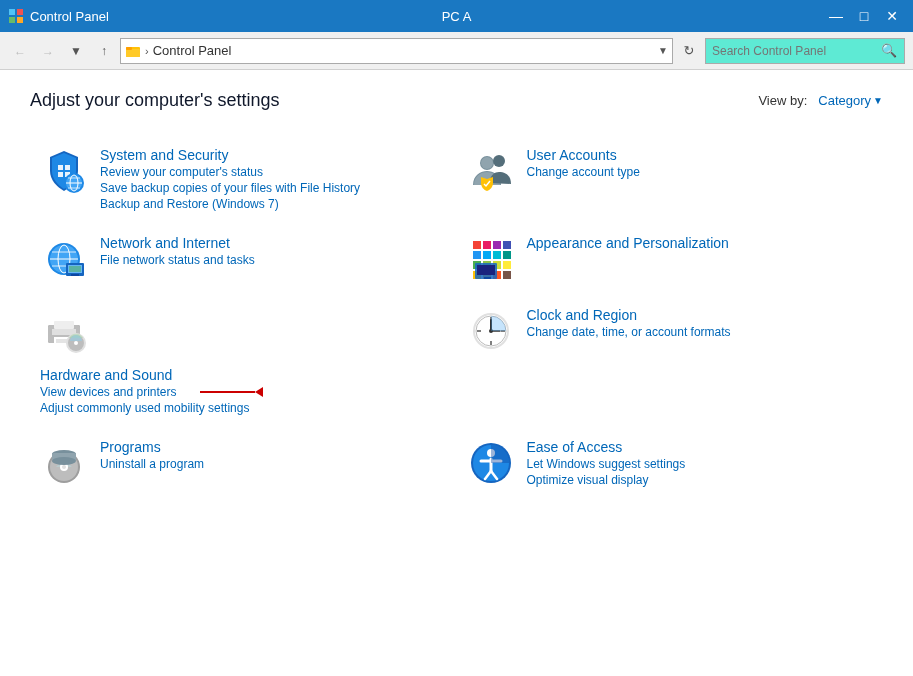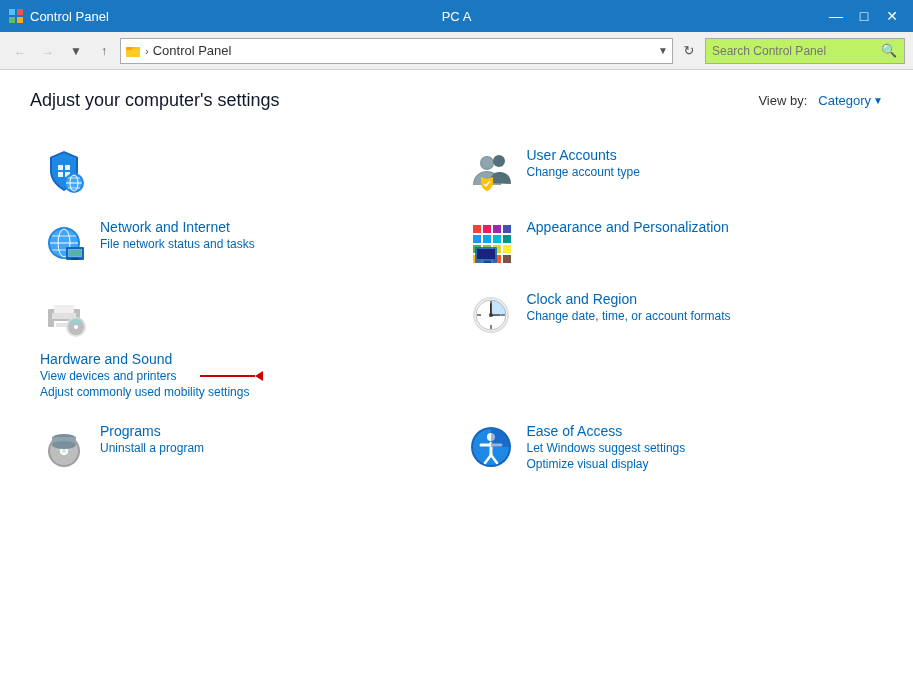--- a/index.html
+++ b/index.html
@@ -89,21 +89,21 @@
       color: #555; font-size: 10px; cursor: pointer;
     }
     .refresh-btn {
       width: 24px; height: 24px;
       display: flex; align-items: center; justify-content: center;
       cursor: pointer; color: #555; font-size: 13px;
     }
     .search-wrapper {
       display: flex;
       align-items: center;
-      background: #bef264;
+      background: #5eead4;
       border: 1px solid #aaa;
       height: 26px;
       width: 200px;
       padding: 0 6px;
     }
     .search-input {
       flex: 1;
       border: none; outline: none;
       background: transparent;
       font-size: 12px;
@@ -258,20 +258,26 @@
           <rect x="18" y="25" width="5" height="5" fill="white" opacity="0.9"></rect>
           <rect x="25" y="25" width="5" height="5" fill="white" opacity="0.9"></rect>
 
           <circle cx="34" cy="36" r="10" fill="#1e88e5"></circle>
           <circle cx="34" cy="36" r="8" fill="#42a5f5"></circle>
           <ellipse cx="34" cy="36" rx="4" ry="8" fill="none" stroke="white" stroke-width="1"></ellipse>
           <line x1="26" y1="36" x2="42" y2="36" stroke="white" stroke-width="1"></line>
           <line x1="28" y1="31" x2="40" y2="31" stroke="white" stroke-width="0.7"></line>
           <line x1="28" y1="41" x2="40" y2="41" stroke="white" stroke-width="0.7"></line>
         </svg>
+      </div>
+      <div class="category-content">
+        <span class="category-title">System and Security</span>
+        <a class="category-link">Review your computer's status</a>
+        <a class="category-link">Save backup copies of your files with File History</a>
+        <a class="category-link">Backup and Restore (Windows 7)</a>
       </div>
     </div>
 
     <div class="category-item">
       <div class="category-icon">
         <svg width="48" height="48" viewBox="0 0 48 48">
 
           <circle cx="20" cy="16" r="7" fill="#78909c"></circle>
           <path d="M6 38 C6 28 14 24 20 24 C26 24 34 28 34 38" fill="#78909c"></path>
           <circle cx="20" cy="16" r="6" fill="#90a4ae"></circle>

